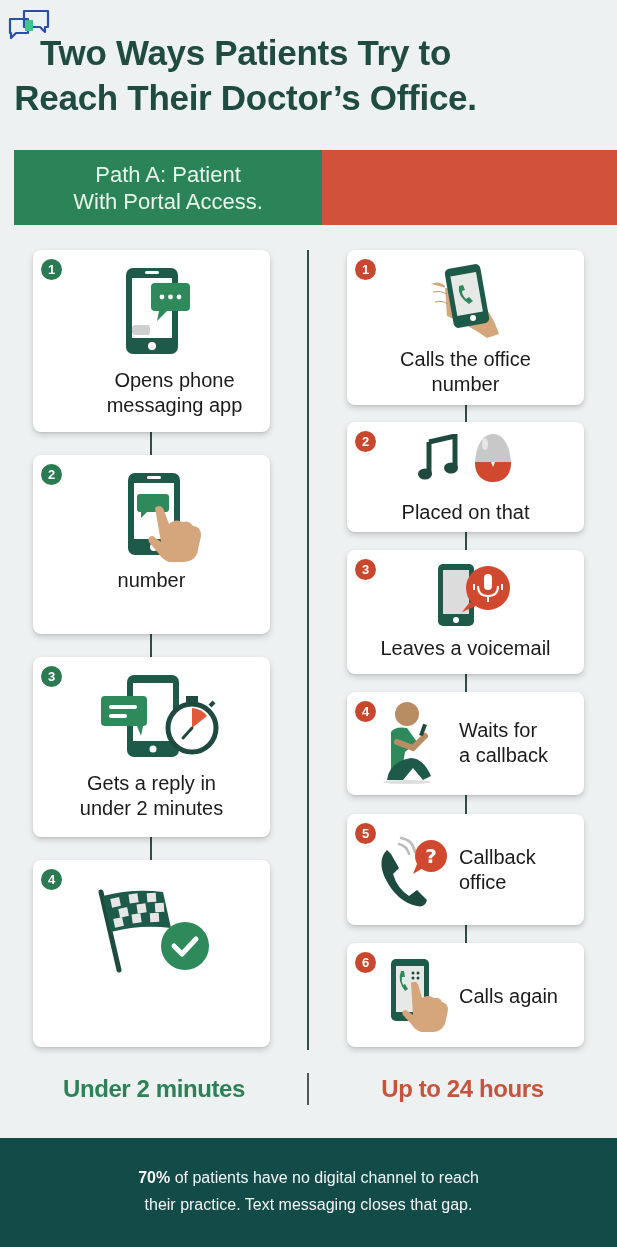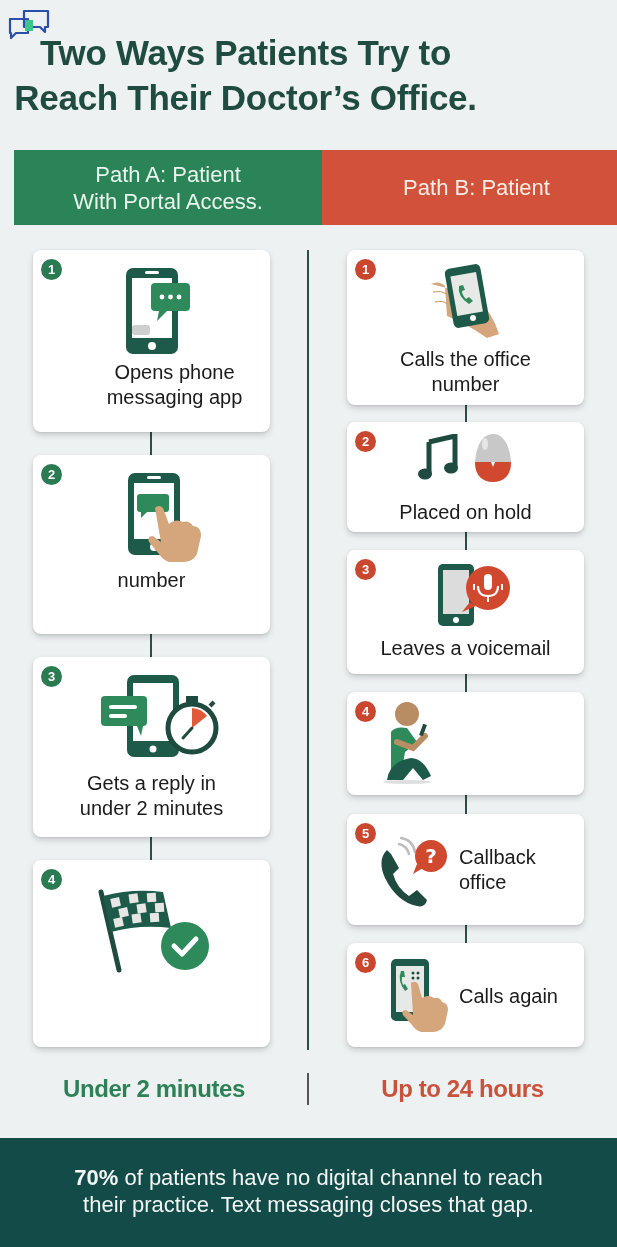--- a/index.html
+++ b/index.html
@@ -33,21 +33,21 @@
   .badge.r { background: #c9472f; }
   .card .label { position: absolute; left: 0; width: 100%; text-align: center; font-size: 20px; line-height: 25px; color: #1b1b1b; }
   .card .label.side { text-align: left; }
   .icon { position: absolute; }
   .totals { position: absolute; top: 1075px; font-size: 24px; font-weight: 700; letter-spacing: -0.4px; }
   .totals.a { left: 0; width: 308px; text-align: center; color: #2e8157; }
   .totals.b { left: 308px; width: 309px; text-align: center; color: #c8523a; }
   .totals-divider { position: absolute; left: 307px; top: 1073px; width: 2px; height: 32px; background: #555; }
   .footer {
     position: absolute; left: 0; top: 1138px; width: 617px; height: 109px; background: #124b47;
-    color: #f2f6f5; font-size: 22px; line-height: 27px; text-align: center; padding-top: 26px;
+    color: #f2f6f5; font-size: 16px; line-height: 27px; text-align: center; padding-top: 26px;
   }
   .footer b { font-weight: 700; }
 </style>
 </head>
 <body>
 
 <svg class="logo" viewBox="0 0 46 36">
   <path d="M3 12 h18 v14 h-12 l-5 5 v-5 h-1 z" fill="none" stroke="#2a4fa8" stroke-width="2.2" stroke-linejoin="round"></path>
   <path d="M17 4 h24 v16 h-3 v5 l-5 -5 h-16 z" fill="none" stroke="#2a4fa8" stroke-width="2.2" stroke-linejoin="round"></path>
   <rect x="18" y="13" width="8" height="11" fill="#3fc38a"></rect>
@@ -59,21 +59,20 @@
 </div>
 
 <div class="band a">
   <div>
     <div>Path A: Patient</div>
     <div>With Portal Access.</div>
   </div>
 </div>
 <div class="band b">
   <div>
-    <div>Path B: Patient</div>
   </div>
 </div>
 
 <div class="divider"></div>
 
 <div class="col-line" style="left:150px; top:432px; height:23px;"></div>
 <div class="col-line" style="left:150px; top:634px; height:23px;"></div>
 <div class="col-line" style="left:150px; top:837px; height:23px;"></div>
 
 <div class="col-line" style="left:465px; top:405px; height:17px;"></div>
@@ -89,21 +88,21 @@
     <rect x="11" y="13" width="40" height="60" fill="#ffffff"></rect>
     <rect x="24" y="6" width="14" height="3" rx="1.5" fill="#fff"></rect>
     <circle cx="31" cy="81" r="4" fill="#fff"></circle>
     <rect x="11" y="60" width="18" height="10" rx="3" fill="#cfcfcf"></rect>
     <rect x="30" y="18" width="39" height="28" rx="4" fill="#2e8a5a"></rect>
     <path d="M38 46 l-2 10 l10 -10 z" fill="#2e8a5a"></path>
     <circle cx="41" cy="32" r="2.4" fill="#fff"></circle>
       <circle cx="49.5" cy="32" r="2.4" fill="#fff"></circle>
       <circle cx="58" cy="32" r="2.4" fill="#fff"></circle>
   </svg>
-  <div class="label" style="top:110px;padding-left:46px;">
+  <div class="label" style="top:118px;padding-left:46px;">
     <div>Opens phone</div>
     <div>messaging app</div>
   </div>
 </div>
 
 <div class="card" style="left:33px; top:455px; width:237px; height:179px;">
   <div class="badge g">2</div>
   <svg class="icon" style="left:90px; top:15px;" width="90" height="92" viewBox="0 0 90 92">
     <rect x="5" y="3" width="52" height="82" rx="7" fill="#1e5a4a"></rect>
     <rect x="11" y="13" width="40" height="56" fill="#fff"></rect>
@@ -185,21 +184,21 @@
     <ellipse cx="8" cy="40" rx="7" ry="5.5" fill="#1e4a40"></ellipse>
     <ellipse cx="34" cy="34" rx="7" ry="5.5" fill="#1e4a40"></ellipse>
   </svg>
   <svg class="icon" style="left:126px; top:10px;" width="40" height="52" viewBox="0 0 40 52">
     <path d="M20 2 C6 2 2 22 2 32 C2 44 10 50 20 50 C30 50 38 44 38 32 C38 22 34 2 20 2 Z" fill="#c8c8c8"></path>
     <path d="M2 30 L38 30 C38 44 30 50 20 50 C10 50 2 44 2 30 Z" fill="#d0492e"></path>
     <path d="M18 30 l2 5 l2 -5 z" fill="#fff"></path>
     <ellipse cx="12" cy="12" rx="3" ry="6" fill="#e6e6e6"></ellipse>
   </svg>
   <div class="label" style="top:78px;">
-    <div>Placed on hold</div>
+    <div>Placed on that</div>
   </div>
 </div>
 
 <div class="card" style="left:347px; top:550px; width:237px; height:124px;">
   <div class="badge r">3</div>
   <svg class="icon" style="left:89px; top:12px;" width="76" height="66" viewBox="0 0 76 66">
     <rect x="2" y="2" width="36" height="62" rx="5" fill="#1e5a4a"></rect>
     <rect x="7" y="8" width="26" height="44" fill="#dcdcdc"></rect>
     <circle cx="20" cy="58" r="3" fill="#fff"></circle>
     <circle cx="52" cy="26" r="22" fill="#d0492e"></circle>
@@ -218,20 +217,24 @@
 <div class="card" style="left:347px; top:692px; width:237px; height:103px;">
   <div class="badge r">4</div>
   <svg class="icon" style="left:30px; top:6px;" width="66" height="88" viewBox="0 0 66 88">
     <circle cx="30" cy="16" r="12" fill="#b88d64"></circle>
     <path d="M14 34 q4 -6 16 -4 l10 14 l-12 10 l-4 24 l-10 0 z" fill="#2e8a5a"></path>
     <path d="M20 44 l16 6 l12 -12" fill="none" stroke="#b88d64" stroke-width="6" stroke-linecap="round"></path>
     <rect x="44" y="26" width="4" height="12" fill="#1e4a40" transform="rotate(20 46 32)"></rect>
     <path d="M10 82 q2 -18 24 -22 q12 0 20 18 l-8 4 l-10 -12 l-10 12 z" fill="#1e5a4a"></path>
     <ellipse cx="30" cy="84" rx="24" ry="2" fill="#dedede"></ellipse>
   </svg>
+  <div class="label side" style="left:112px; top:26px; width:120px;">
+    <div>Waits for</div>
+    <div>a callback</div>
+  </div>
 </div>
 
 <div class="card" style="left:347px; top:814px; width:237px; height:111px;">
   <div class="badge r">5</div>
   <svg class="icon" style="left:30px; top:20px;" width="72" height="74" viewBox="0 0 72 74">
     <path d="M10 16 q-10 10 -2 28 q12 24 32 28 q8 2 10 -6 l-10 -10 l-8 6 q-12 -8 -16 -22 l6 -6 l-8 -14 z" fill="#1e4a40"></path>
     <path d="M22 10 q8 2 10 10 M24 4 q12 2 14 14" fill="none" stroke="#bdbdbd" stroke-width="2.5" stroke-linecap="round"></path>
     <circle cx="54" cy="22" r="16" fill="#d0492e"></circle>
     <path d="M40 30 l-4 10 l10 -6 z" fill="#d0492e"></path>
     <text x="54" y="29" text-anchor="middle" font-family="DejaVu Sans, sans-serif" font-size="20" font-weight="700" fill="#fff">?</text>

